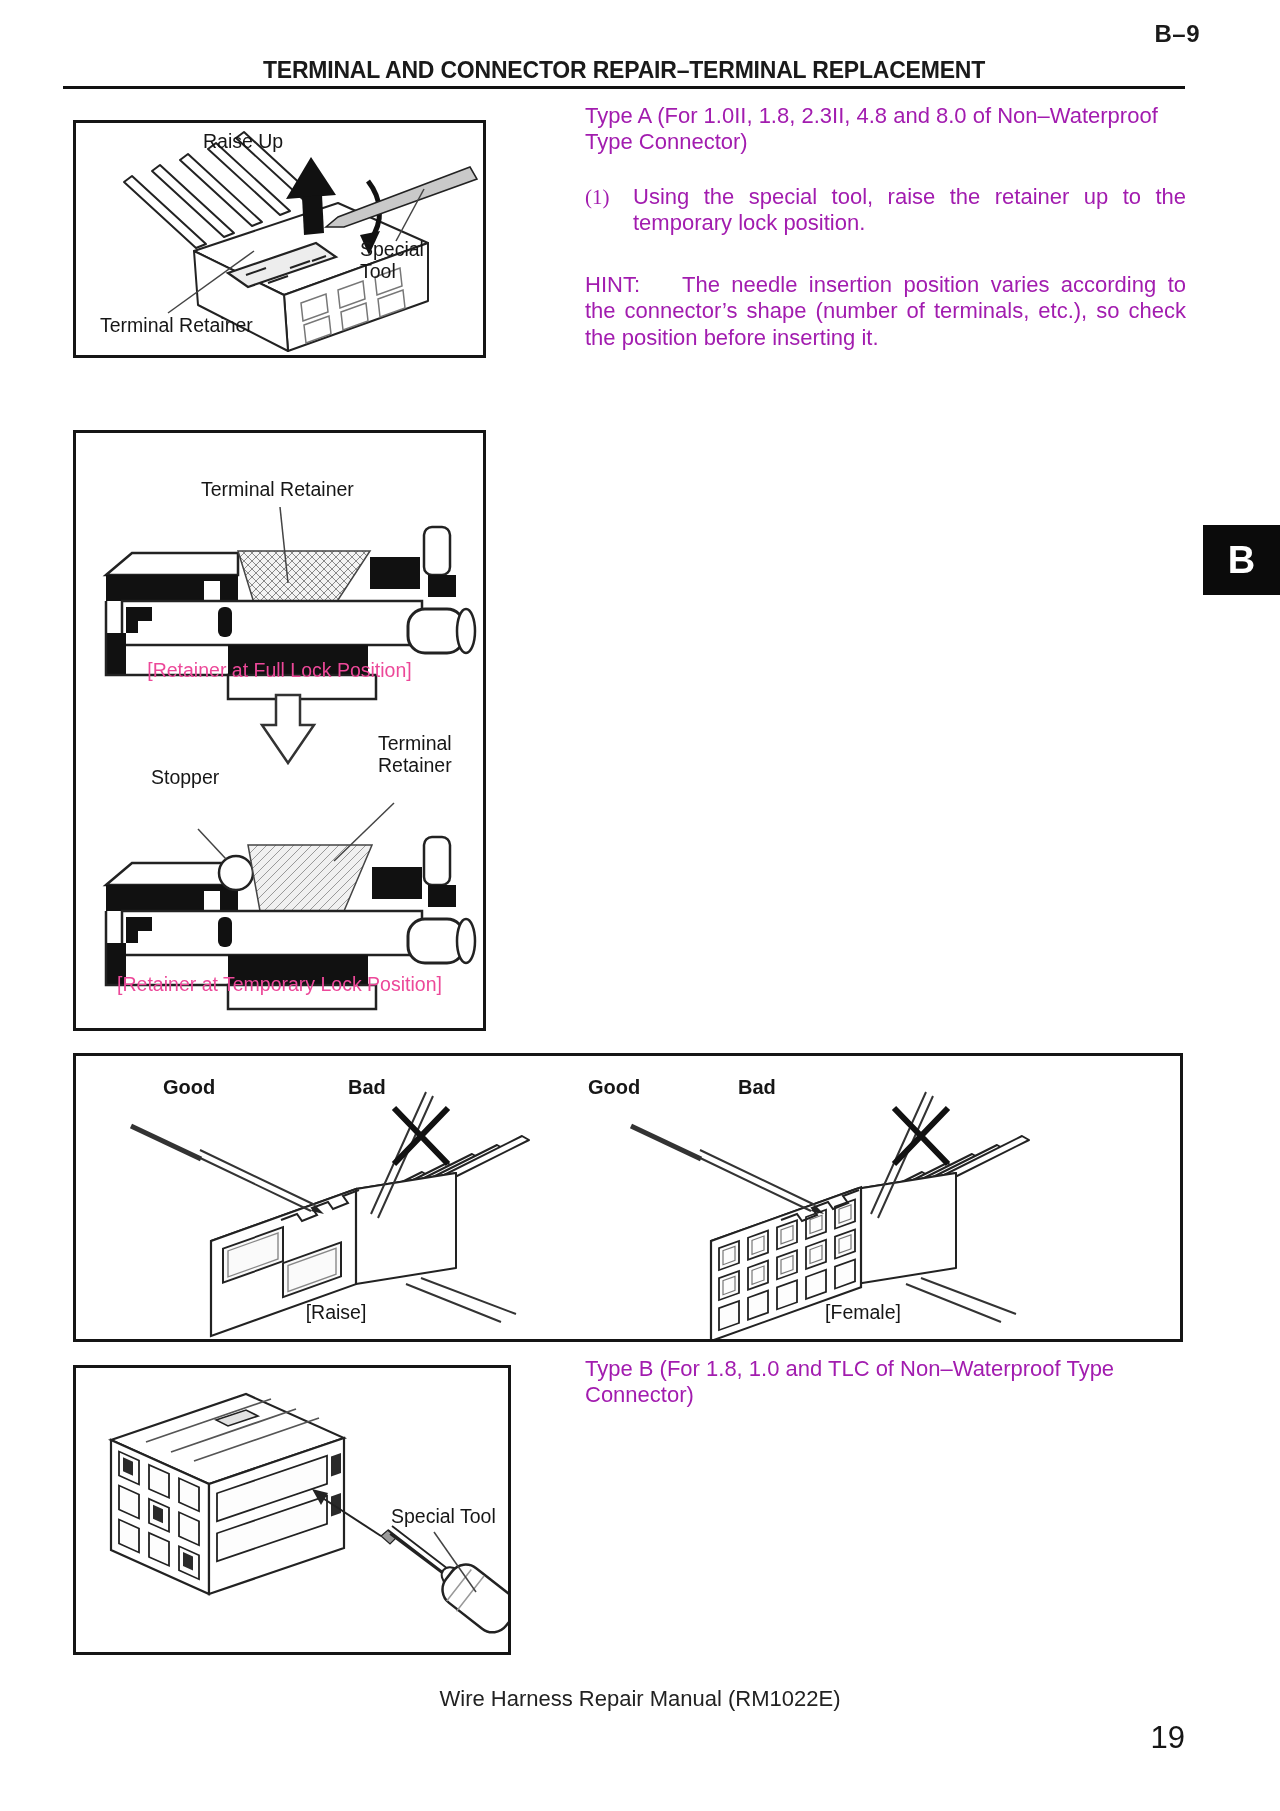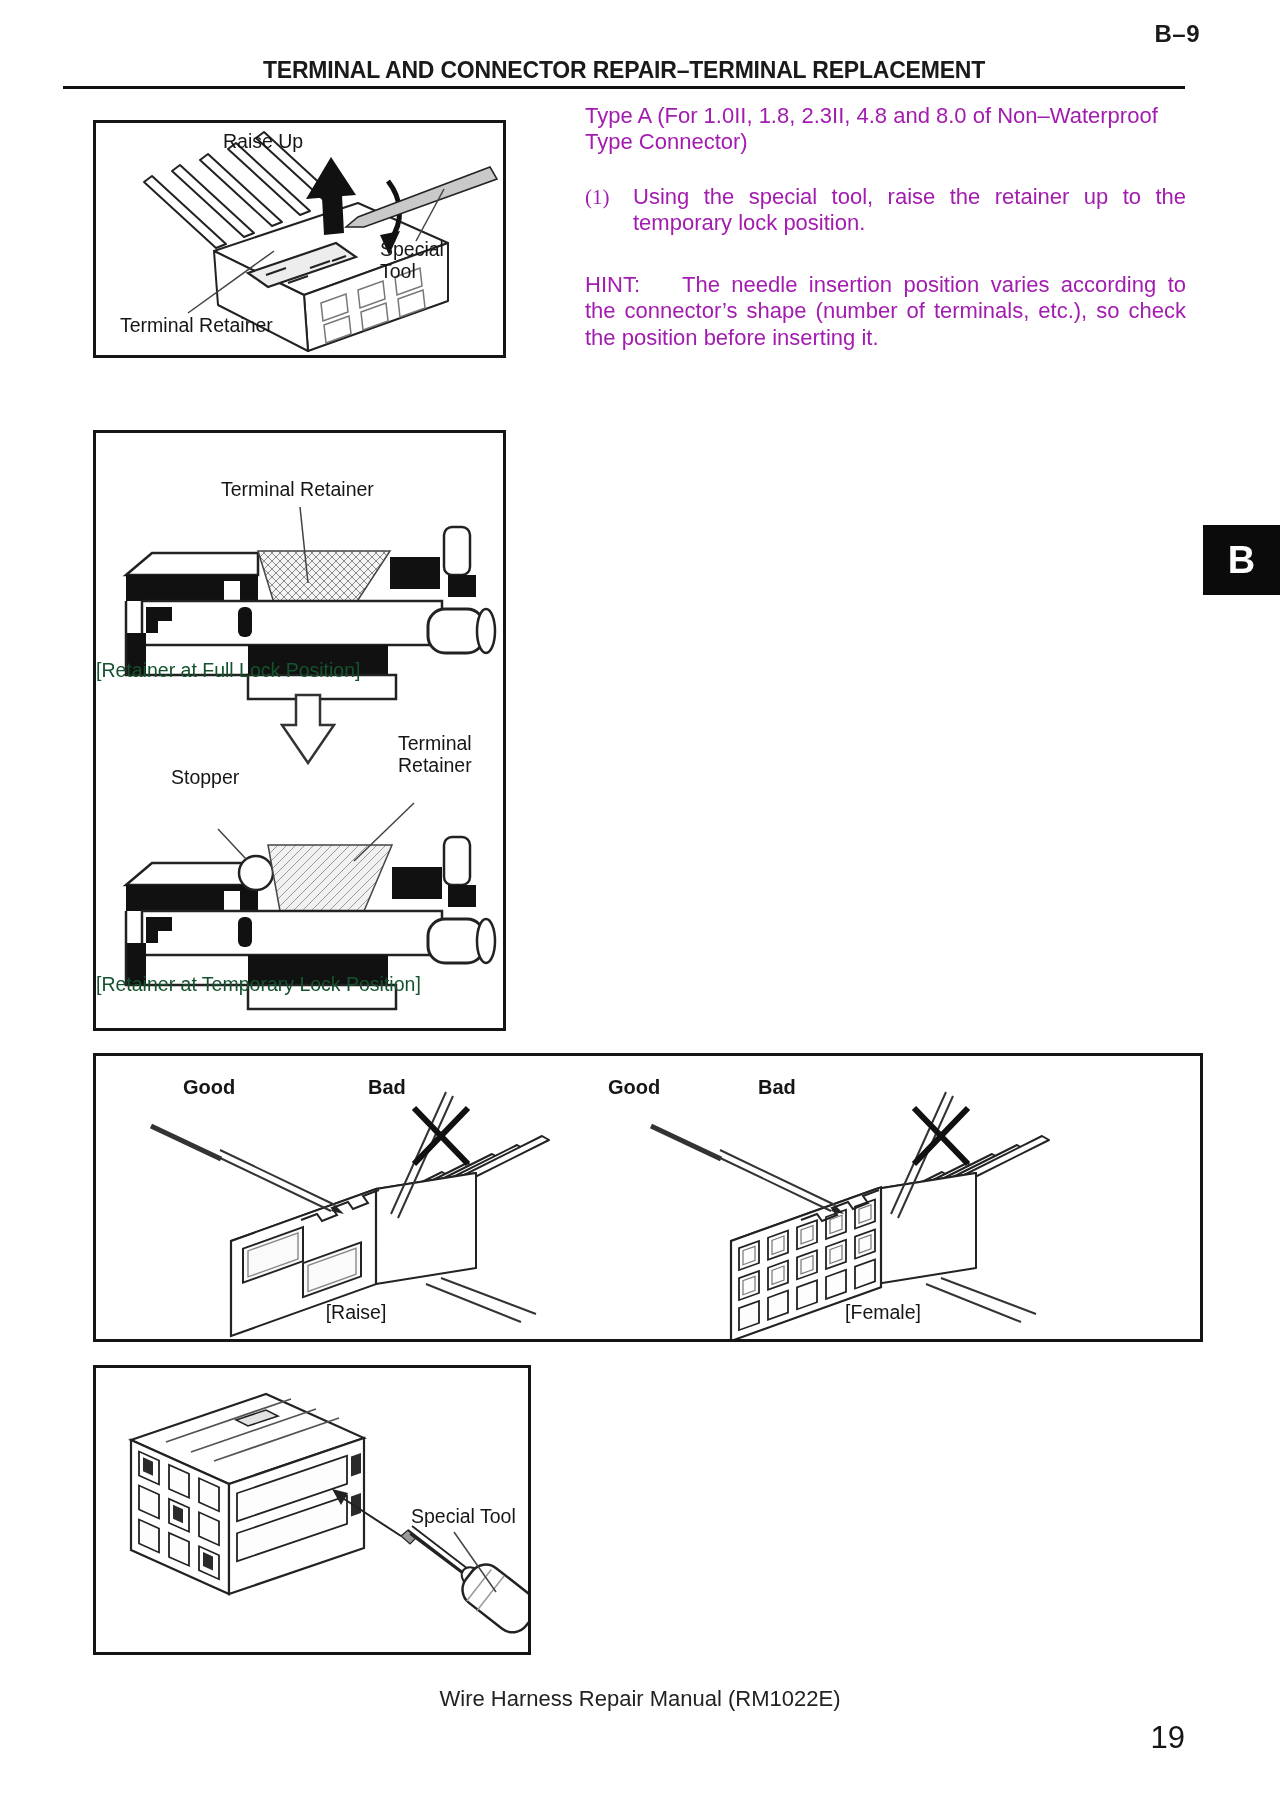--- a/index.html
+++ b/index.html
@@ -7,29 +7,29 @@
     position:relative;width:1280px;height:1811px;margin:0 auto;
     background:#ffffff;color:#1a1a1a;
     font-family:"Liberation Sans", sans-serif;overflow:hidden;
   }
   .abs{position:absolute;}
   
   .page-code{top:20px;right:80px;font-size:24px;font-weight:bold;letter-spacing:.5px;}
   .doc-title{top:57px;left:63px;width:1122px;text-align:center;font-size:23px;font-weight:bold;letter-spacing:-.2px;}
   .title-rule{top:86px;left:63px;width:1122px;height:3px;background:#111;}
   
-  .figbox{border:3px solid #151515;background:#fff;margin-left:20px;}
+  .figbox{border:3px solid #151515;background:#fff;}
   .fig1{left:73px;top:120px;width:407px;height:232px;}
   .fig2{left:73px;top:430px;width:407px;height:595px;}
   .fig3{left:73px;top:1053px;width:1104px;height:283px;}
   .fig4{left:73px;top:1365px;width:432px;height:284px;}
   .figbox svg{position:absolute;left:0;top:0;}
   .figlabel{position:absolute;font-size:19.5px;color:#161616;line-height:1.12;}
   .figlabel.b{font-weight:bold;font-size:20px;}
-  .figcaption{position:absolute;left:0;width:100%;text-align:left;font-size:19.5px;color:#14532d;}
+  .figcaption{position:absolute;left:0;width:100%;text-align:center;font-size:19.5px;color:#ec4899;}
   
   .col{left:585px;width:601px;line-height:1.2;font-size:22px;color:#a21caf;}
   .typeA{top:103px;}
   .typeB{top:1356px;}
   .step{top:184px;display:flex;}
   .step .num{width:48px;flex:0 0 48px;font-family:"Liberation Serif", serif;font-size:21px;padding-top:1px;}
   .step .body{flex:1;text-align:justify;}
   .hint{top:272px;text-align:justify;}
   .hint .hint-label{margin-right:42px;}
   
@@ -247,20 +247,21 @@
       <path d="M818,52 L872,108 M872,52 L818,108" fill="none" stroke="#111" stroke-width="6"></path>
     </svg>
     <div class="figlabel b" style="left:87px;top:20px;">Good</div>
     <div class="figlabel b" style="left:272px;top:20px;">Bad</div>
     <div class="figlabel" style="left:180px;top:246px;width:160px;text-align:center;">[Raise]</div>
     <div class="figlabel b" style="left:512px;top:20px;">Good</div>
     <div class="figlabel b" style="left:662px;top:20px;">Bad</div>
     <div class="figlabel" style="left:707px;top:246px;width:160px;text-align:center;">[Female]</div>
   </div>
 
+  <div class="abs col typeB">Type B (For 1.8, 1.0 and TLC of Non–Waterproof Type Connector)</div>
 
   <div class="abs figbox fig4">
     <svg width="432" height="284" viewBox="0 0 432 284">
 
       <polygon points="35,72 170,26 268,70 133,116" fill="#fff" stroke="#222" stroke-width="2.2"></polygon>
       <path d="M70,74 L195,31 M95,84 L220,41 M118,93 L243,50" fill="none" stroke="#555" stroke-width="1.8"></path>
       <polygon points="140,52 170,42 182,48 152,58" fill="#e2e2e2" stroke="#222" stroke-width="1.6"></polygon>
       <polygon points="35,72 133,116 133,226 35,182" fill="#fff" stroke="#222" stroke-width="2.2"></polygon>
       <polygon points="133,116 268,70 268,180 133,226" fill="#fff" stroke="#222" stroke-width="2.2"></polygon>
 

